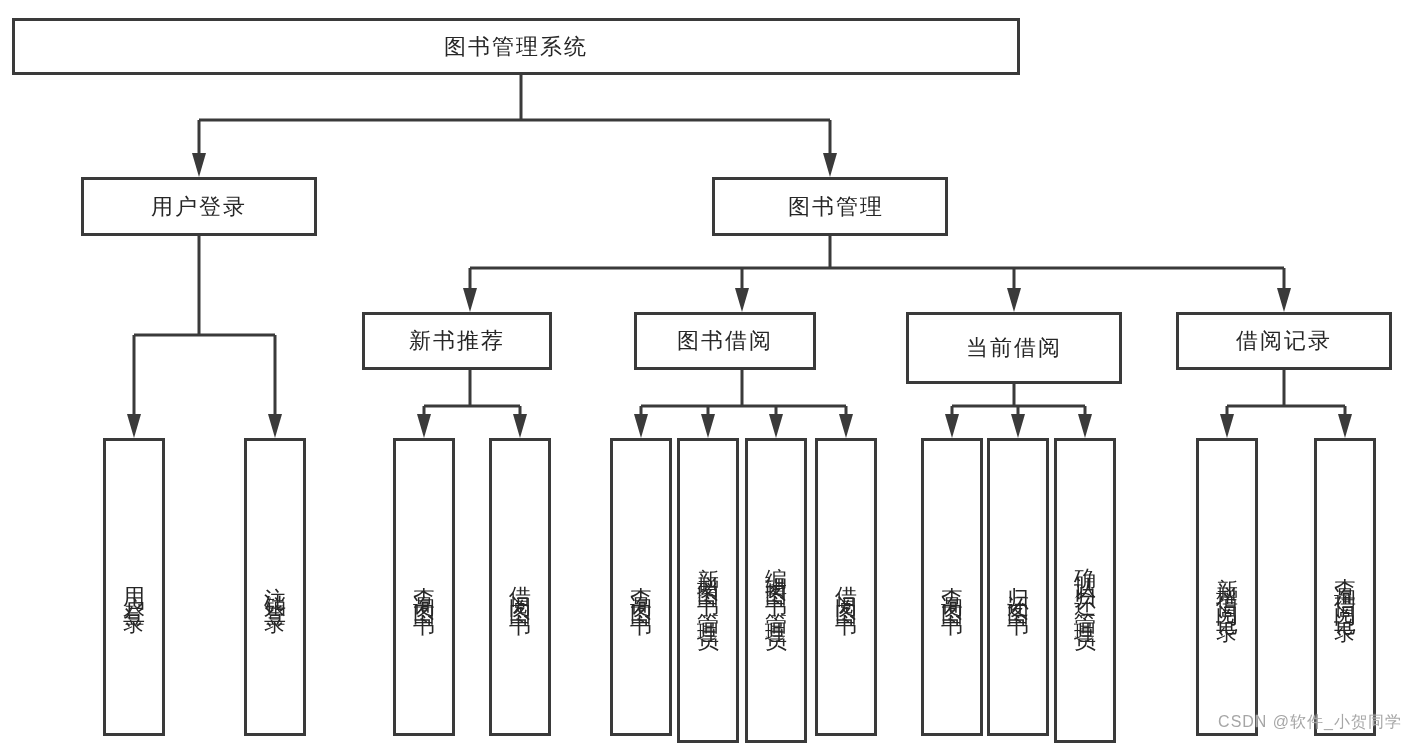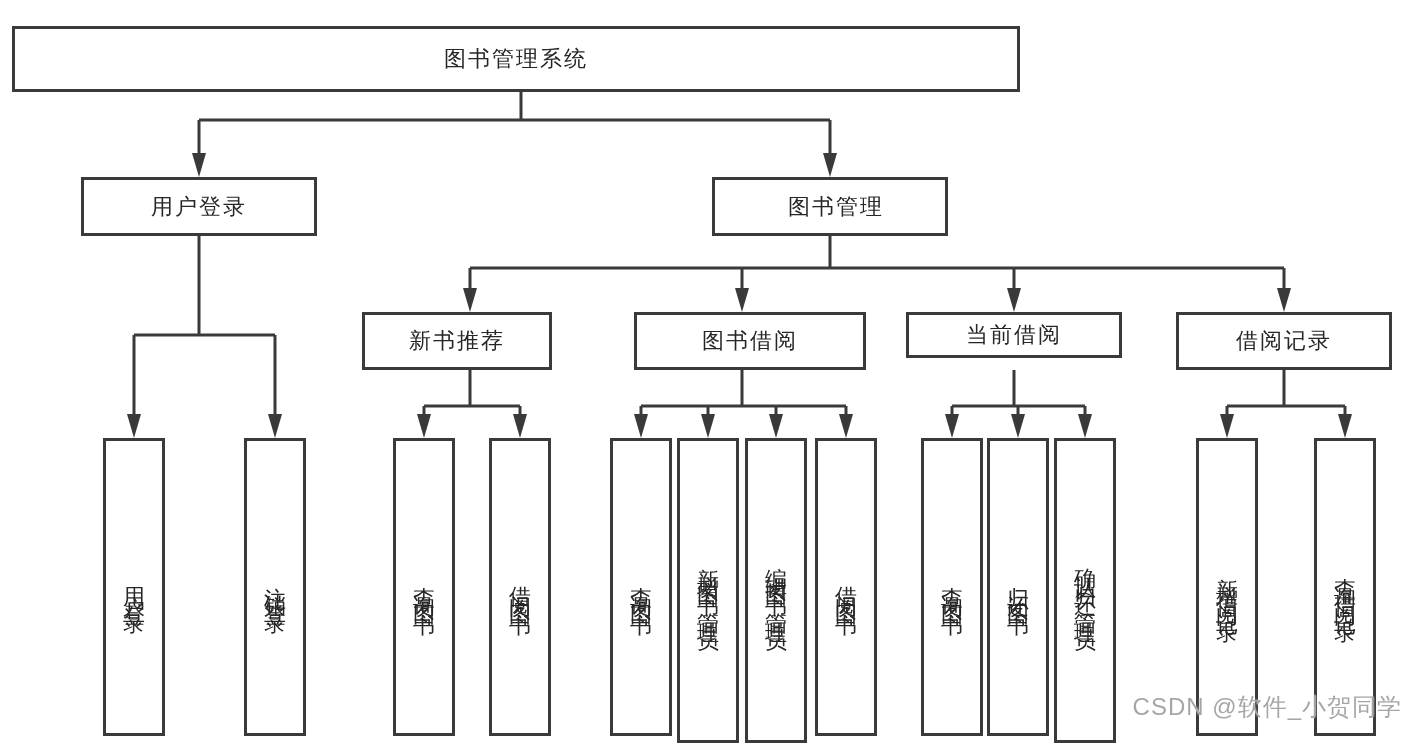--- a/index.html
+++ b/index.html
@@ -36,23 +36,23 @@
     align-items: center;
     justify-content: center;
     writing-mode: vertical-rl;
     font-size: 22px;
     letter-spacing: 9px;
     font-weight: 500;
     color: #262626;
   }
   .watermark {
     position: absolute;
-    top: 691px;
+    top: 712px;
     right: 3px;
-    font-size: 24px;
+    font-size: 16px;
     letter-spacing: 1px;
     color: #a6a6a6;
     text-shadow: 0 0 2px rgba(255,255,255,0.9);
     z-index: 5;
     white-space: nowrap;
   }
 </style>
 </head>
 <body>
 
@@ -89,28 +89,28 @@
       <polygon points="769,414 783,414 776,438"></polygon>
       <polygon points="839,414 853,414 846,438"></polygon>
       <polygon points="945,414 959,414 952,438"></polygon>
       <polygon points="1011,414 1025,414 1018,438"></polygon>
       <polygon points="1078,414 1092,414 1085,438"></polygon>
       <polygon points="1220,414 1234,414 1227,438"></polygon>
       <polygon points="1338,414 1352,414 1345,438"></polygon>
     </g>
   </svg>
 
-  <div class="hbox" style="left:12px; top:26px; width:1008px; height:66px;">图书管理系统</div>
+  <div class="hbox" style="left:12px; top:18px; width:1008px; height:57px;">图书管理系统</div>
 
   <div class="hbox" style="left:81px; top:177px; width:236px; height:59px;">用户登录</div>
   <div class="hbox" style="left:712px; top:177px; width:236px; height:59px;padding-left:12px;">图书管理</div>
 
   <div class="hbox" style="left:362px; top:312px; width:190px; height:58px;">新书推荐</div>
-  <div class="hbox" style="left:634px; top:312px; width:232px; height:58px;">图书借阅</div>
-  <div class="hbox" style="left:906px; top:312px; width:216px; height:46px;">当前借阅</div>
+  <div class="hbox" style="left:634px; top:312px; width:182px; height:58px;">图书借阅</div>
+  <div class="hbox" style="left:906px; top:312px; width:216px; height:72px;">当前借阅</div>
   <div class="hbox" style="left:1176px; top:312px; width:216px; height:58px;">借阅记录</div>
 
   <div class="vbox" style="left:103px; top:438px; height:298px;">用户登录</div>
   <div class="vbox" style="left:244px; top:438px; height:298px;">注销登录</div>
 
   <div class="vbox" style="left:393px; top:438px; height:298px;">查询图书</div>
   <div class="vbox" style="left:489px; top:438px; height:298px;">借阅图书</div>
 
   <div class="vbox" style="left:610px; top:438px; height:298px;">查询图书</div>
   <div class="vbox" style="left:677px; top:438px; height:305px;">新增图书（管理员）</div>

